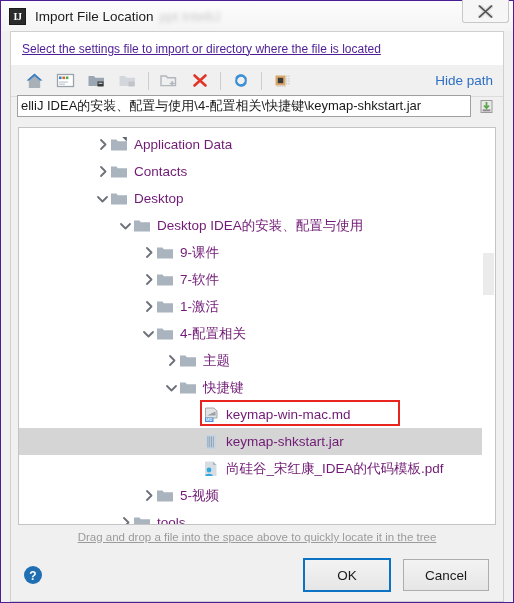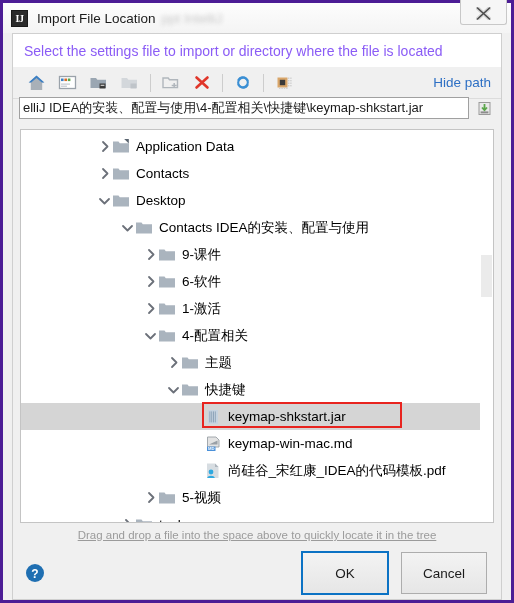--- a/index.html
+++ b/index.html
@@ -9,21 +9,21 @@
     background: #f0f0f0;
     font-family: "Liberation Sans", "DejaVu Sans", sans-serif;
     overflow: hidden;
   }
 
   #dialog {
     position: absolute;
     left: 0; top: 0;
     width: 514px; height: 603px;
     background: #f0f0f0;
-    border: 3px solid #4c1d95;
+    border: 1px solid #4c1d95;
     display: flex;
     flex-direction: column;
     justify-content: space-between;
   }
 
   
   #titlebar {
     position: relative;
     height: 30px;
     flex: 0 0 30px;
@@ -79,24 +79,25 @@
     margin: 0 9px 0 9px;
     border: 1px solid #cfcfcf;
     border-bottom: none;
     background: #ffffff;
     flex: 0 0 auto;
     height: 34px;
     display: flex;
     align-items: center;
   }
   #prompt {
-    font-size: 14px;
-    color: #8b5cf6;
+    font-size: 12px;
+    color: #4c1d95;
     padding-left: 11px;
     white-space: nowrap;
+    text-decoration: underline;
   }
 
   #body-wrap {
     margin: 0 9px;
     border: 1px solid #cfcfcf;
     border-top: none;
     background: #f0f0f0;
     flex: 1 1 auto;
     display: flex;
     flex-direction: column;
@@ -199,21 +200,21 @@
   .ficon {
     width: 18px; height: 18px;
     flex: 0 0 18px;
     display: flex;
     align-items: center;
     justify-content: center;
     margin-right: 6px;
   }
   .rlabel {
     font-size: 13.5px;
-    color: #000000;
+    color: #701a75;
   }
   .spacer { flex: 0 0 auto; }
 
   #sel-outline {
     position: absolute;
     border: 2px solid #e8241f;
     pointer-events: none;
   }
 
   #vscroll {
@@ -245,21 +246,21 @@
     flex: 0 0 52px;
     display: flex;
     align-items: center;
     padding: 0 14px 0 12px;
   }
   #help-btn {
     width: 20px; height: 20px;
     flex: 0 0 auto;
   }
   .dlg-btn {
-    height: 42px;
+    height: 32px;
     min-width: 86px;
     background: linear-gradient(to bottom, #f3f3f3 0%, #e6e6e6 100%);
     border: 1px solid #adadad;
     font-size: 13.5px;
     color: #1a1a1a;
     display: flex;
     align-items: center;
     justify-content: center;
     font-family: "Liberation Sans", sans-serif;
   }
@@ -442,21 +443,21 @@
             <span class="twisty">
               <svg width="15" height="15" viewBox="0 0 15 15">
                 <path d="M3 6 L7.5 10.5 L12 6" stroke="#6b7079" stroke-width="1.8" fill="none" stroke-linecap="round" stroke-linejoin="round"></path>
               </svg>
             </span>
             <span class="ficon">
               <svg width="18" height="18" viewBox="0 0 18 18">
                 <path d="M1 3.5 L6.5 3.5 L7.8 5.2 L17 5.2 L17 14.5 L1 14.5 Z" fill="#aab4be"></path>
               </svg>
             </span>
-            <span class="rlabel">Contacts IDEA的安装、配置与使用</span>
+            <span class="rlabel">Desktop IDEA的安装、配置与使用</span>
           </div>
           <div class="row">
             <span class="spacer" style="width:121px"></span>
             <span class="twisty">
               <svg width="15" height="15" viewBox="0 0 15 15">
                 <path d="M6 3 L10.5 7.5 L6 12" stroke="#6b7079" stroke-width="1.8" fill="none" stroke-linecap="round" stroke-linejoin="round"></path>
               </svg>
             </span>
             <span class="ficon">
               <svg width="18" height="18" viewBox="0 0 18 18">
@@ -470,21 +471,21 @@
             <span class="twisty">
               <svg width="15" height="15" viewBox="0 0 15 15">
                 <path d="M6 3 L10.5 7.5 L6 12" stroke="#6b7079" stroke-width="1.8" fill="none" stroke-linecap="round" stroke-linejoin="round"></path>
               </svg>
             </span>
             <span class="ficon">
               <svg width="18" height="18" viewBox="0 0 18 18">
                 <path d="M1 3.5 L6.5 3.5 L7.8 5.2 L17 5.2 L17 14.5 L1 14.5 Z" fill="#aab4be"></path>
               </svg>
             </span>
-            <span class="rlabel">6-软件</span>
+            <span class="rlabel">7-软件</span>
           </div>
           <div class="row">
             <span class="spacer" style="width:121px"></span>
             <span class="twisty">
               <svg width="15" height="15" viewBox="0 0 15 15">
                 <path d="M6 3 L10.5 7.5 L6 12" stroke="#6b7079" stroke-width="1.8" fill="none" stroke-linecap="round" stroke-linejoin="round"></path>
               </svg>
             </span>
             <span class="ficon">
               <svg width="18" height="18" viewBox="0 0 18 18">
@@ -527,20 +528,33 @@
               <svg width="15" height="15" viewBox="0 0 15 15">
                 <path d="M3 6 L7.5 10.5 L12 6" stroke="#6b7079" stroke-width="1.8" fill="none" stroke-linecap="round" stroke-linejoin="round"></path>
               </svg>
             </span>
             <span class="ficon">
               <svg width="18" height="18" viewBox="0 0 18 18">
                 <path d="M1 3.5 L6.5 3.5 L7.8 5.2 L17 5.2 L17 14.5 L1 14.5 Z" fill="#aab4be"></path>
               </svg>
             </span>
             <span class="rlabel">快捷键</span>
+          </div>
+          <div class="row">
+            <span class="spacer" style="width:167px"></span>
+            <span class="twisty"></span>
+            <span class="ficon">
+              <svg width="18" height="18" viewBox="0 0 18 18">
+                <path d="M3.5 2 L12 2 L15 5 L15 12 L3.5 12 Z" fill="#e3e3e3" stroke="#9aa0a6" stroke-width="0.9"></path>
+                <path d="M5 9.5 L13.5 9.5 L13.5 5.5 Z" fill="#9aa0a6"></path>
+                <rect x="3" y="11.6" width="8.5" height="4.4" fill="#4a90d9"></rect>
+                <text x="7.2" y="15.2" font-size="4.2" font-family="Liberation Sans, sans-serif" font-weight="bold" fill="#ffffff" text-anchor="middle">MD</text>
+              </svg>
+            </span>
+            <span class="rlabel">keymap-win-mac.md</span>
           </div>
           <div class="row selected">
             <span class="spacer" style="width:167px"></span>
             <span class="twisty"></span>
             <span class="ficon">
               <svg width="18" height="18" viewBox="0 0 18 18">
                 <rect x="4" y="2" width="10" height="14" fill="#c6d3e0"></rect>
                 <g fill="#8fa5ba">
                   <rect x="5.4" y="3.4" width="1" height="11"></rect>
                   <rect x="7.2" y="3.4" width="1" height="11"></rect>
@@ -549,33 +563,20 @@
                 </g>
               </svg>
             </span>
             <span class="rlabel">keymap-shkstart.jar</span>
           </div>
           <div class="row">
             <span class="spacer" style="width:167px"></span>
             <span class="twisty"></span>
             <span class="ficon">
               <svg width="18" height="18" viewBox="0 0 18 18">
-                <path d="M3.5 2 L12 2 L15 5 L15 12 L3.5 12 Z" fill="#e3e3e3" stroke="#9aa0a6" stroke-width="0.9"></path>
-                <path d="M5 9.5 L13.5 9.5 L13.5 5.5 Z" fill="#9aa0a6"></path>
-                <rect x="3" y="11.6" width="8.5" height="4.4" fill="#4a90d9"></rect>
-                <text x="7.2" y="15.2" font-size="4.2" font-family="Liberation Sans, sans-serif" font-weight="bold" fill="#ffffff" text-anchor="middle">MD</text>
-              </svg>
-            </span>
-            <span class="rlabel">keymap-win-mac.md</span>
-          </div>
-          <div class="row">
-            <span class="spacer" style="width:167px"></span>
-            <span class="twisty"></span>
-            <span class="ficon">
-              <svg width="18" height="18" viewBox="0 0 18 18">
                 <path d="M3 1.5 L11 1.5 L14.5 5 L14.5 16 L3 16 Z" fill="#d7dde2"></path>
                 <path d="M11 1.5 L14.5 5 L11 5 Z" fill="#aeb6bd"></path>
                 <circle cx="7" cy="10" r="2.4" fill="#2fa9e0"></circle>
                 <path d="M3.2 16 C3.6 13 10.4 13 10.8 16 Z" fill="#2fa9e0"></path>
               </svg>
             </span>
             <span class="rlabel">尚硅谷_宋红康_IDEA的代码模板.pdf</span>
           </div>
           <div class="row">
             <span class="spacer" style="width:121px"></span>

